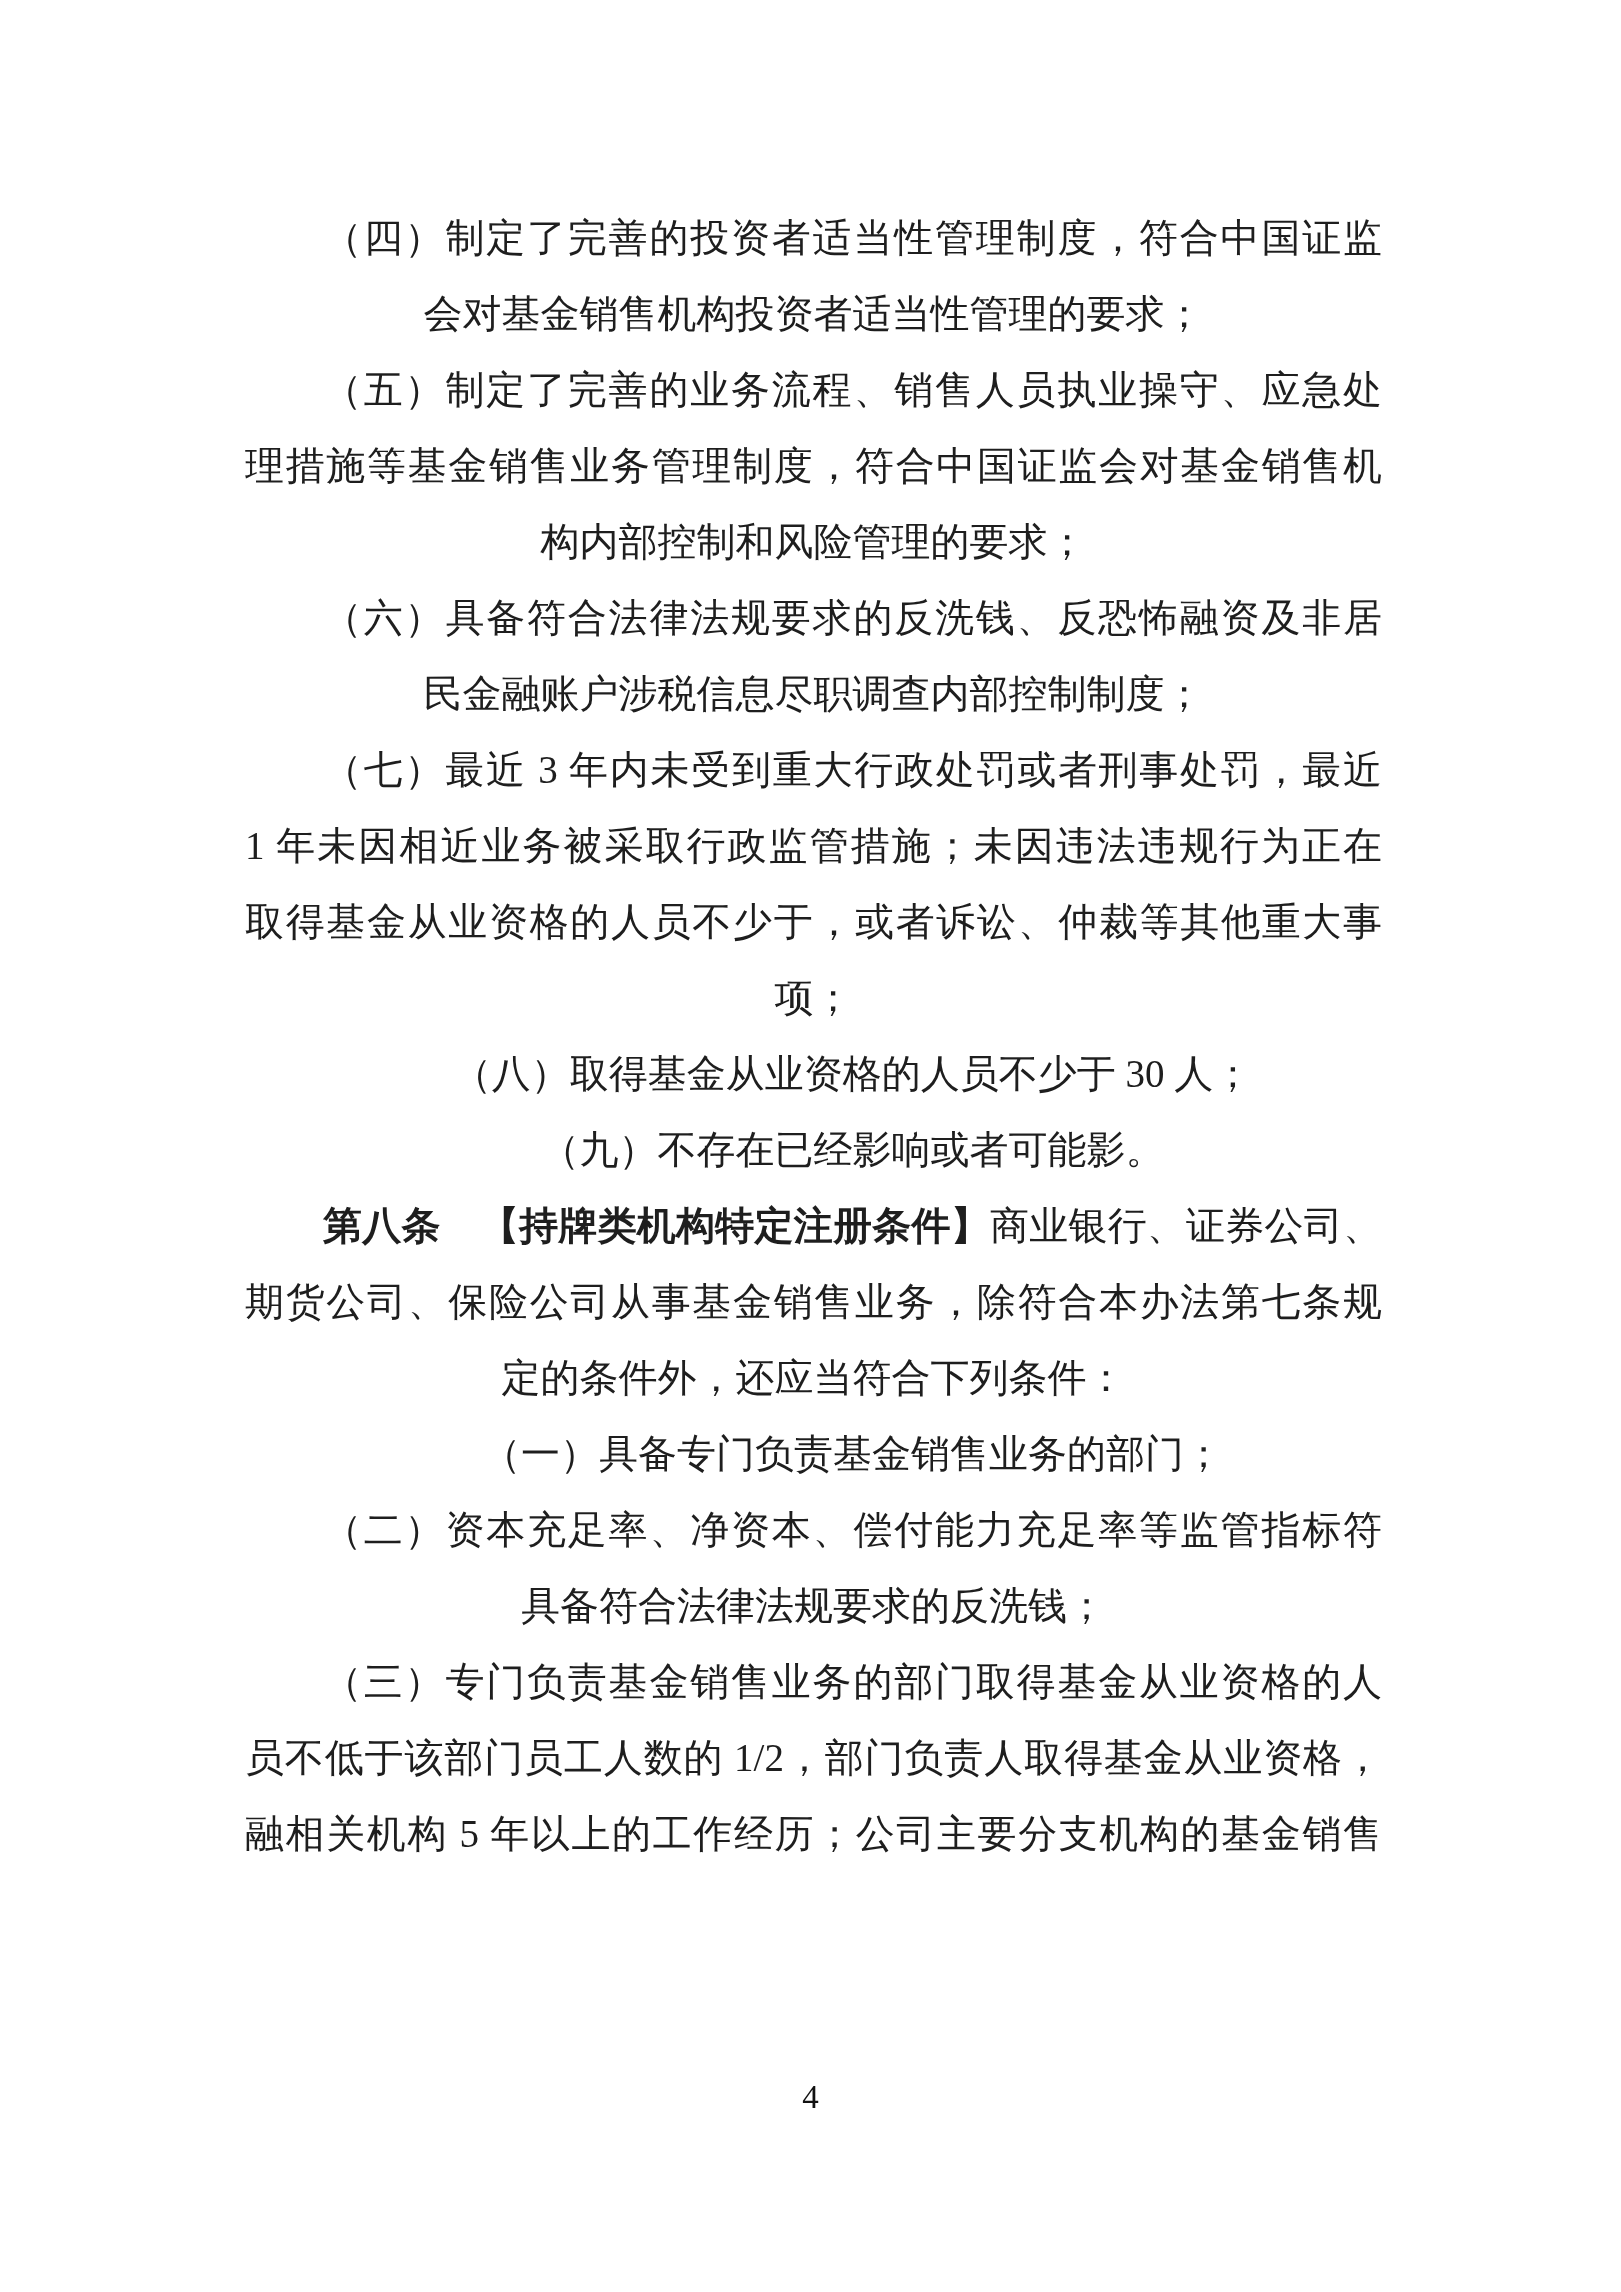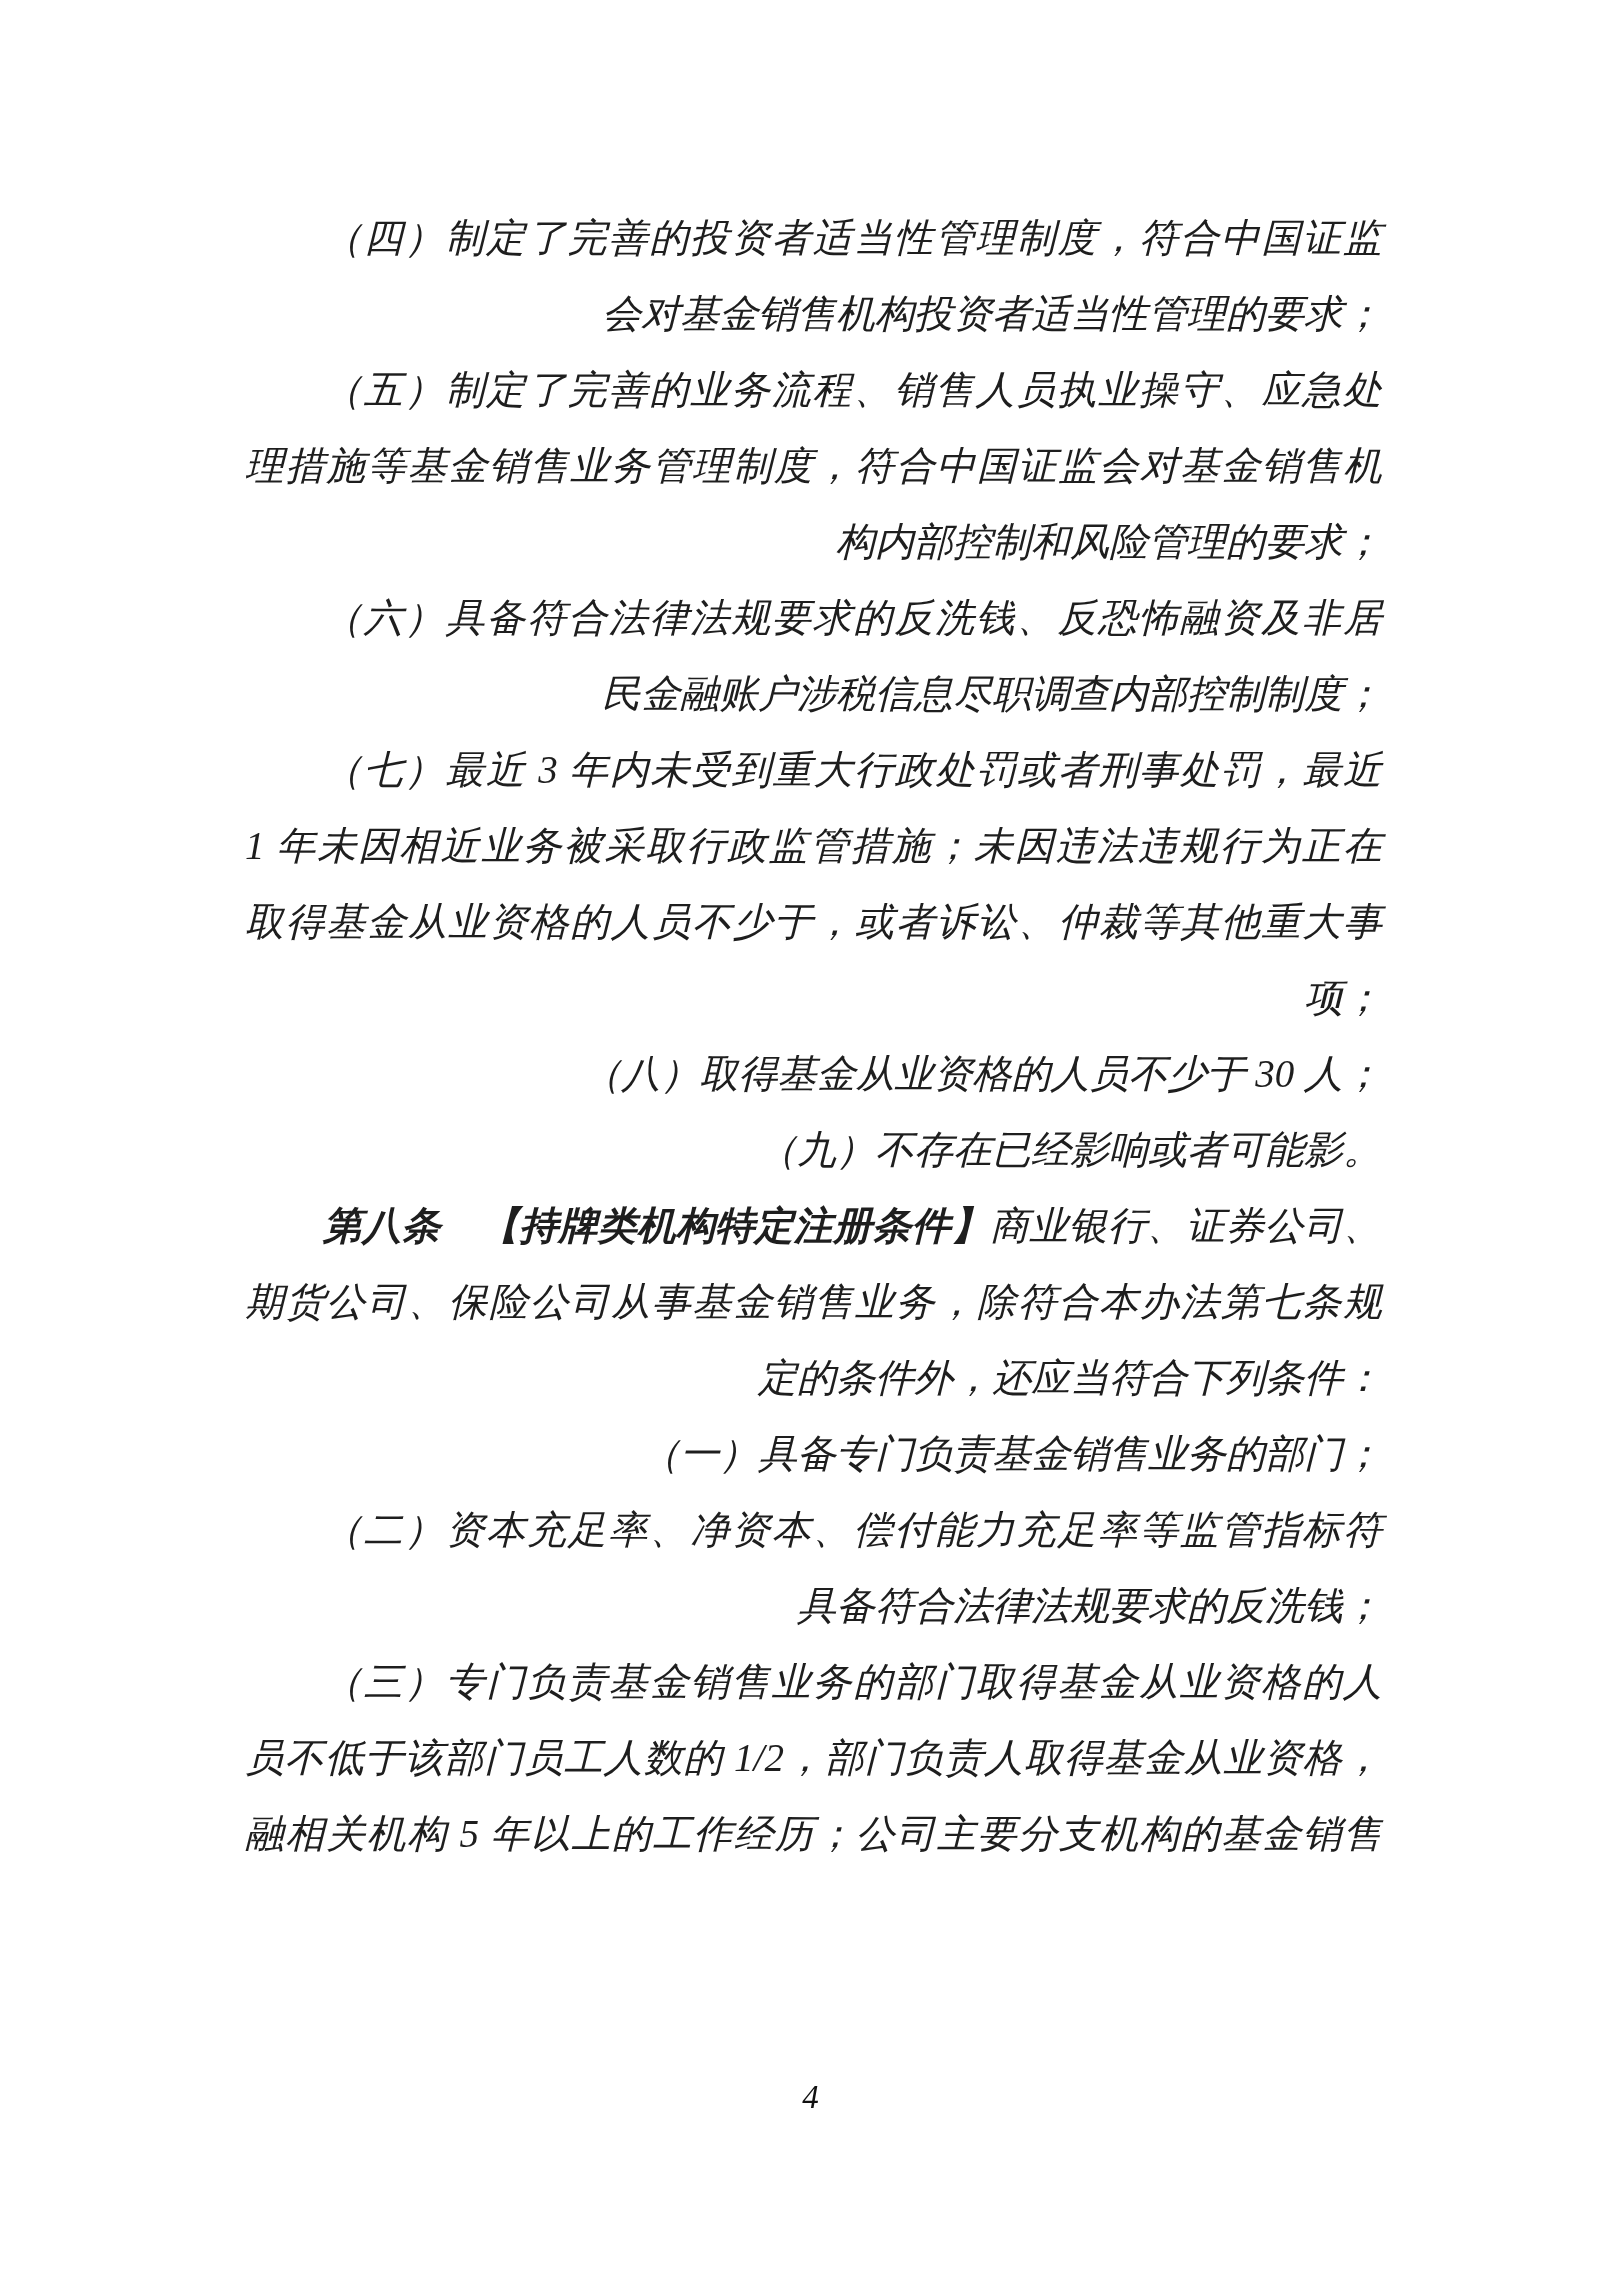--- a/index.html
+++ b/index.html
@@ -8,35 +8,34 @@
     background: #e8e8e8;
   }
   .page {
     position: relative;
     width: 1621px;
     height: 2293px;
     margin: 0 auto;
     background: #ffffff;
     overflow: hidden;
     font-family: "Liberation Serif", "DejaVu Serif", serif;
-    font-style: italic;
   }
   .text-block {
     position: absolute;
     left: 245px;
     top: 200px;
     width: 1137px;
     font-size: 39px;
     line-height: 76px;
     color: #1e1e1e;
     letter-spacing: 0;
   }
   .line {
     height: 76px;
-    text-align: right;
+    text-align: center;
     white-space: nowrap;
   }
   .line.fill {
     white-space: normal;
     text-align: justify;
     text-align-last: justify;
   }
   .line.indent {
     padding-left: 78px;
   }

